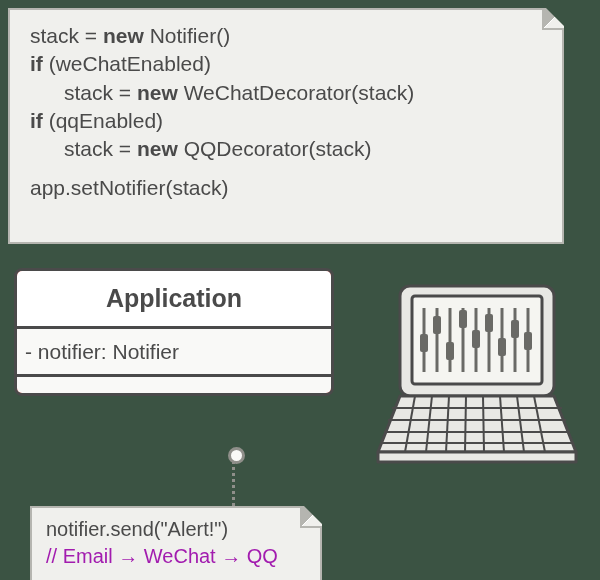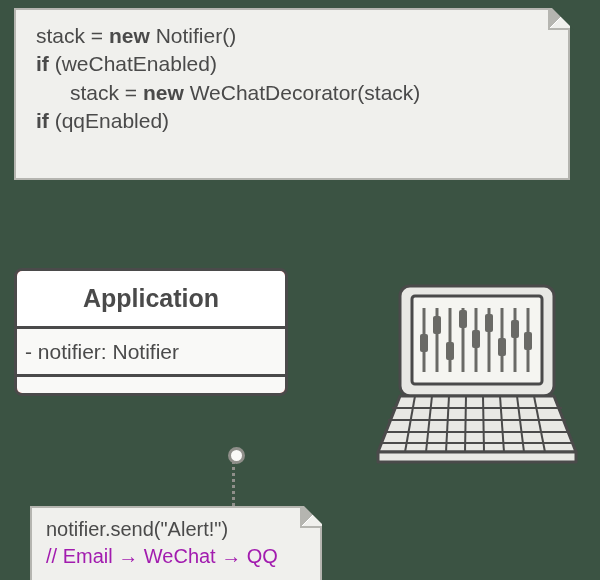--- a/index.html
+++ b/index.html
@@ -28,34 +28,34 @@
   }
   .note .fold::after{
     content:"";
     position:absolute;
     top:-4px; right:-4px;
     width:26px; height:26px;
     background:#3b5343;
     clip-path: polygon(100% 0, 0 0, 100% 100%);
   }
   #code-note {
-    left: 14px; top: 8px;
-    width: 556px; height: 172px;
+    left: 8px; top: 8px;
+    width: 556px; height: 236px;
     padding: 12px 20px;
     font-size: 21px;
     line-height: 1.35;
   }
   .kw { font-weight: 700; }
   .indent { padding-left: 34px; display:block; }
 
   
   #class-box {
     position: absolute;
     left: 14px; top: 268px;
-    width: 274px;
+    width: 320px;
     border: 3px solid #4a4a4a;
     border-radius: 8px;
     background: #b91c1c;
     overflow: hidden;
   }
   .cell {
     border-top: 3px solid #4a4a4a;
     padding: 8px 8px;
     font-size: 21px;
     line-height: 1.4;
@@ -108,21 +108,23 @@
 </style>
 </head>
 <body>
 
 <div id="code-note" class="note">
   <div class="fold"></div>
   <div><span>stack = </span><span class="kw">new</span><span> Notifier()</span></div>
   <div><span class="kw">if</span><span> (weChatEnabled)</span></div>
   <span class="indent"><span>stack = </span><span class="kw">new</span><span> WeChatDecorator(stack)</span></span>
   <div><span class="kw">if</span><span> (qqEnabled)</span></div>
+  <span class="indent"><span>stack = </span><span class="kw">new</span><span> QQDecorator(stack)</span></span>
   <div style="height:10px"></div>
+  <div>app.setNotifier(stack)</div>
 </div>
 
 <div id="class-box">
   <div class="cell">Application</div>
   <div class="cell">- notifier: Notifier</div>
   <div class="cell">
   </div>
 </div>
 
 <div id="connector"></div>

